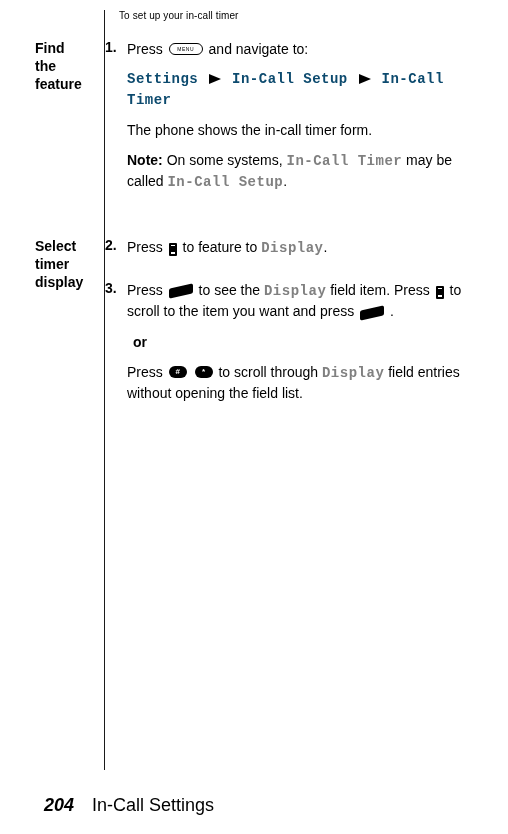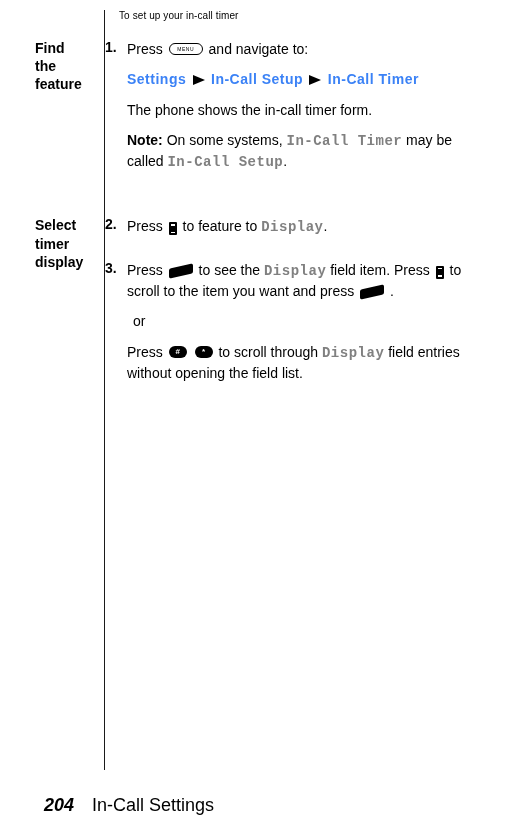--- a/index.html
+++ b/index.html
@@ -51,34 +51,34 @@
       font-weight: bold;
       font-size: 14px;
     }
     .step-body {
       flex: 1;
       font-size: 14px;
       line-height: 1.45;
     }
     .step-body p { margin-bottom: 10px; }
     .menu-path {
-      font-family: Liberation Sans, sans-serif;
-      font-weight: bold;
-      color: #3b82f6;
+      font-family: Liberation Mono, monospace;
+      font-weight: bold;
+      color: #0c4a6e;
       letter-spacing: 0.5px;
     }
     .mono-gray {
       font-family: "Courier New", monospace;
       font-weight: bold;
       color: #808080;
       letter-spacing: 0.5px;
     }
     .note-label { font-weight: bold; }
     .or-text {
-      font-weight: normal;
+      font-weight: bold;
       margin: 6px 0 2px 6px;
     }
     
     .icon {
       display: inline-block;
       vertical-align: middle;
       margin: 0 2px;
     }
     .icon-menu {
       display: inline-flex;

